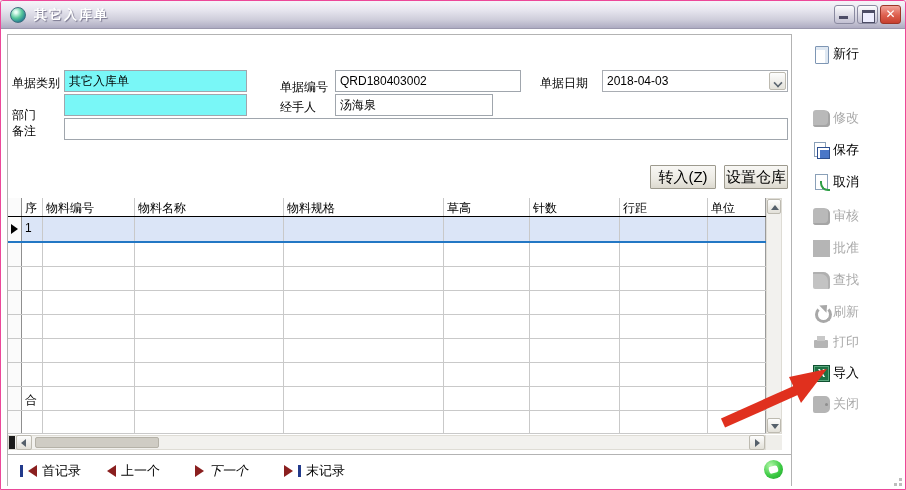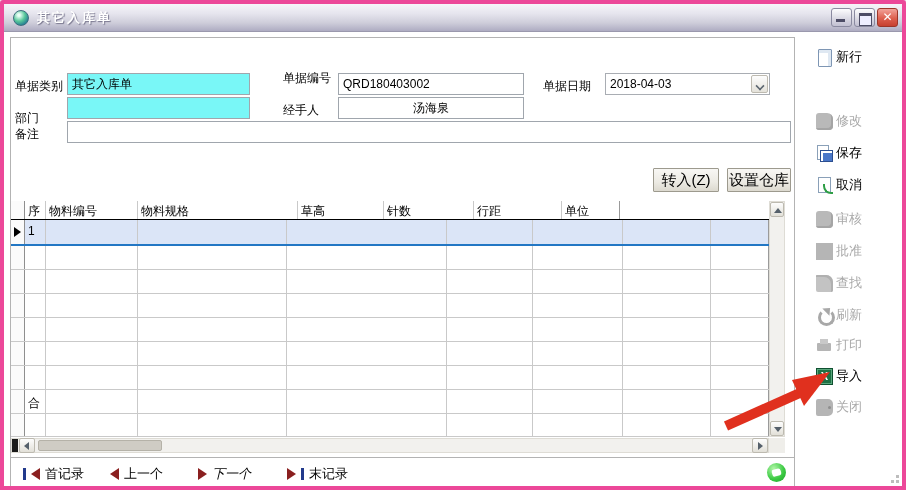--- a/index.html
+++ b/index.html
@@ -1,17 +1,17 @@
 <!DOCTYPE html>
 <html><head>
 <meta charset="utf-8">
 <style>
   * { margin:0; padding:0; box-sizing:border-box; font-family:"Liberation Sans","DejaVu Sans",sans-serif; }
   html,body { width:906px; height:490px; background:#e8e8e8; }
-  .window { position:absolute; left:0; top:0; width:906px; height:490px; border:4px solid #ec4899;
+  .window { position:absolute; left:0; top:0; width:906px; height:490px; border:1px solid #ec4899;
             border-radius:3px 3px 0 0; background:#fff; overflow:hidden; }
   
   .titlebar { position:absolute; left:0; top:0; width:100%; height:28px;
     background:linear-gradient(180deg,#f6f5f9 0%,#e6e5ee 35%,#cecdda 70%,#aeacc2 100%);
     border-bottom:1px solid #9a98ad; display:flex; align-items:center; }
   .globe { position:absolute; left:9px; top:6px; width:16px; height:16px; border-radius:50%;
     background:radial-gradient(circle at 35% 30%, #eafff6 8%, #57c79a 45%, #1b6f92 85%);
     border:1px solid #3d6d7e; }
   .title-text { position:absolute; left:33px; top:5px; font-size:13px; font-weight:bold; color:#fff;
     text-shadow:1px 1px 1px #77758d; letter-spacing:2px; }
@@ -137,45 +137,46 @@
       <div class="wbtn min"></div>
       <div class="wbtn max"></div>
       <div class="wbtn close">✕</div>
     </div>
   </div>
 
   <div class="panel">
 
     <div class="flabel" style="left:4px;top:40px;">单据类别</div>
     <input class="finput cyan" style="left: 56px; top: 35px; width: 183px;" value="其它入库单">
-    <div class="flabel" style="left:272px;top:32px;">单据编号</div>
+    <div class="flabel" style="left:272px;top:44px;">单据编号</div>
     <input class="finput" style="left: 327px; top: 35px; width: 186px;" value="QRD180403002">
     <div class="flabel" style="left:532px;top:40px;">单据日期</div>
-    <div class="combo" style="left:594px;top:35px;width:165px;">
+    <div class="combo" style="left:594px;top:35px;width:186px;">
       <span class="cval">2018-04-03</span>
       <span class="cbtn"></span>
     </div>
 
     <div class="flabel" style="left:4px;top:72px;">部门</div>
     <input class="finput cyan" style="left: 56px; top: 59px; width: 183px;" value="">
     <div class="flabel" style="left:272px;top:64px;">经手人</div>
-    <input class="finput" style="left: 327px; top: 59px; width: 186px; text-align: center;" value="汤海泉">
+    <input class="finput" style="left: 327px; top: 59px; width: 158px;" value="汤海泉">
 
     <div class="flabel" style="left:4px;top:88px;">备注</div>
     <input class="finput" style="left: 56px; top: 83px; width: 724px;" value="">
 
     <button class="xpbtn" style="left:642px;top:130px;width:66px;">转入(Z)</button>
     <button class="xpbtn" style="left:716px;top:130px;width:64px;">设置仓库</button>
 
     <div class="tablewrap">
       <div class="grid">
         <div class="trow thead">
           <div class="cell csel"></div>
           <div class="cell c0">序号</div>
           <div class="cell c1">物料编号</div>
+          <div class="cell c2">物料名称</div>
           <div class="cell c3">物料规格</div>
           <div class="cell c4">草高</div>
           <div class="cell c5">针数</div>
           <div class="cell c6">行距</div>
           <div class="cell c7">单位</div>
         </div>
         <div class="trow r-sel">
           <div class="cell csel">
               <span class="rowarrow"></span>
             </div>

